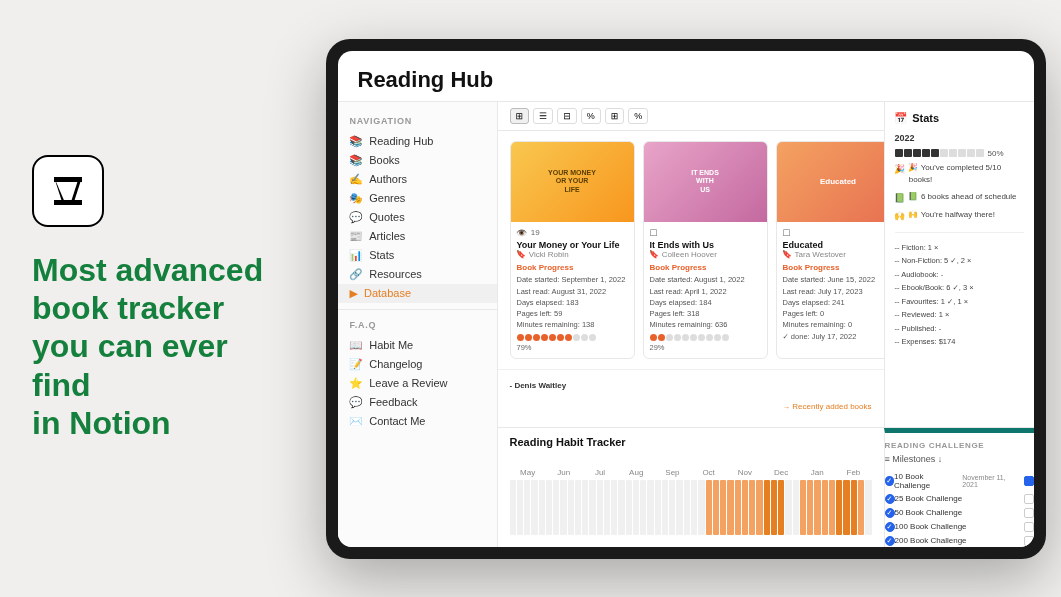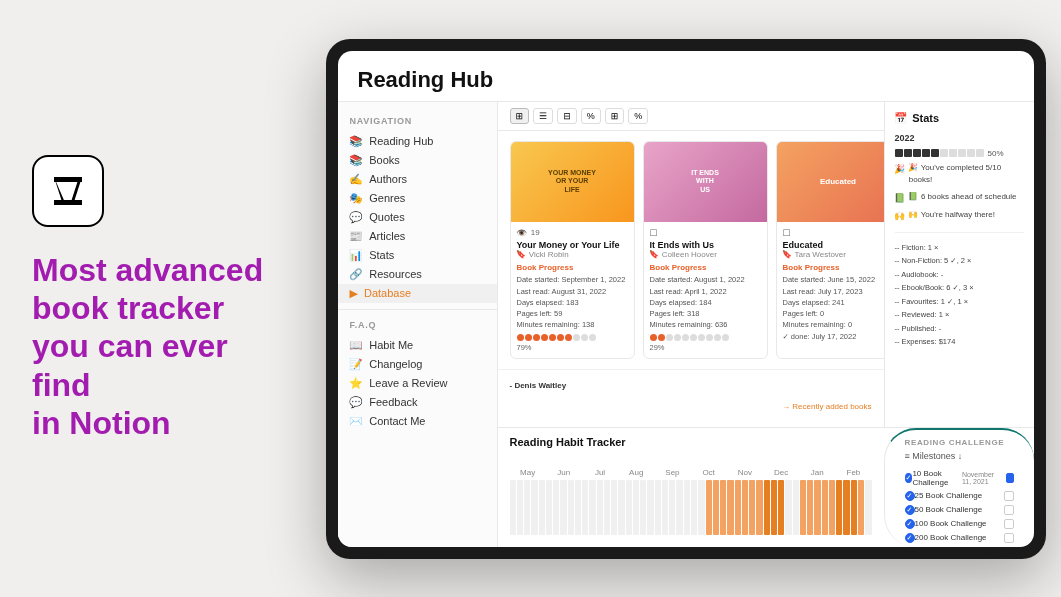--- a/index.html
+++ b/index.html
@@ -33,21 +33,21 @@
       display: flex;
       align-items: center;
       justify-content: center;
       font-size: 40px;
       font-weight: 900;
       color: #000;
     }
     .headline {
       font-size: 32px;
       font-weight: 700;
-      color: #a21caf;
+      color: #15803d;
       line-height: 1.2;
     }
 
     
     .tablet-wrapper {
       flex: 1;
       display: flex;
       align-items: center;
       justify-content: center;
       height: 100%;
@@ -338,25 +338,24 @@
       font-size: 7.5px;
       color: #444;
       line-height: 1.8;
     }
 
     
     .challenge-panel {
       width: 150px;
       flex-shrink: 0;
       border-left: 1px solid #e8e8e8;
-      border-top: 2px solid #0f766e;
-      padding: 8px 20px;
+      border-top: 5px solid #0f766e;
+      padding: 8px 0;
       background: #fff;
       overflow: hidden;
-      border-radius: 32px;
     }
     .challenge-title {
       font-size: 8px;
       font-weight: 600;
       color: #999;
       letter-spacing: 0.08em;
       margin-bottom: 4px;
     }
     .challenge-subtitle {
       font-size: 9px;

